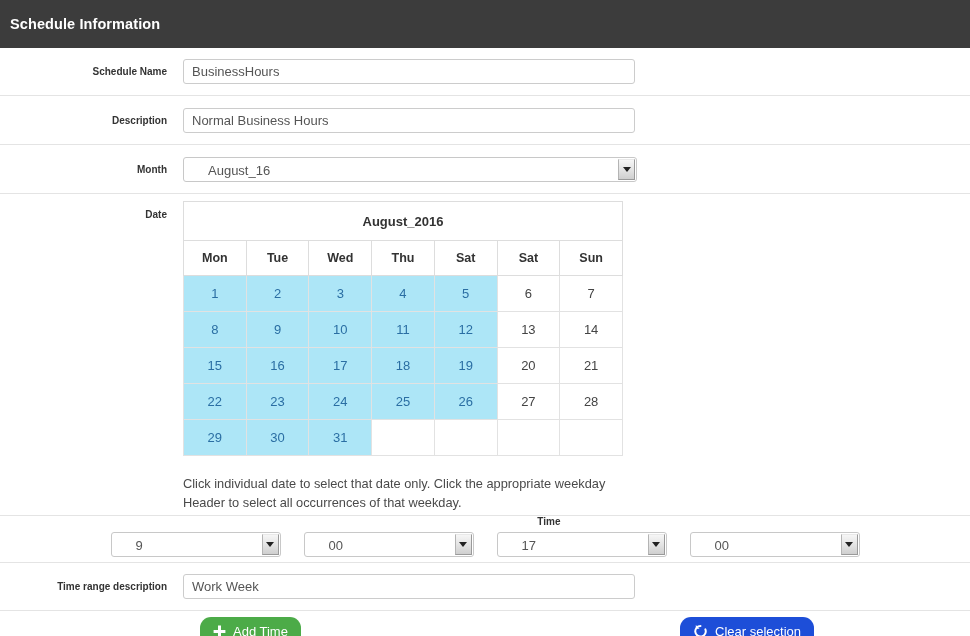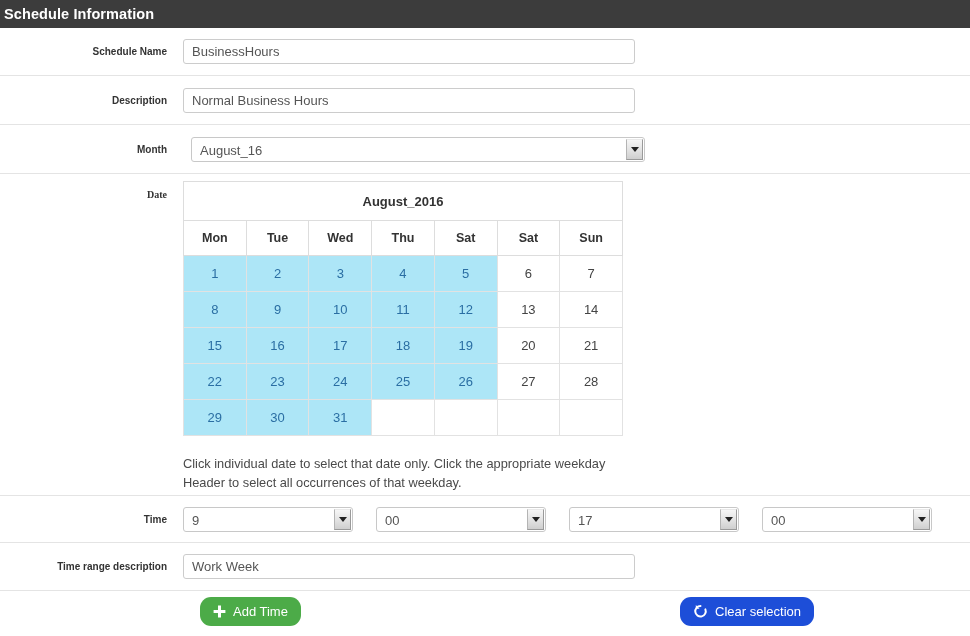--- a/index.html
+++ b/index.html
@@ -18,61 +18,60 @@
 
   .panel {
     width: 970px;
     height: 636px;
     box-sizing: border-box;
     background: #ffffff;
     position: relative;
   }
 
   .panel-header {
-    height: 28px;
+    height: 48px;
     background: #3c3c3c;
     color: #ffffff;
     font-size: 14.5px;
     font-weight: bold;
     display: flex;
     align-items: center;
-    padding-left: 4px;
+    padding-left: 10px;
     box-sizing: border-box;
     letter-spacing: 0.1px;
   }
 
   .form-row {
     display: flex;
     align-items: center;
     border-bottom: 1px solid #e4e4e4;
     box-sizing: border-box;
     padding: 0;
   }
 
   .row-name      { height: 48px; }
   .row-desc      { height: 49px; }
-  .row-month     { height: 49px; gap: 8px; }
+  .row-month     { height: 49px; }
   .row-date      { height: 322px; align-items: flex-start; }
-  .row-time      { height: 47px; }
+  .row-time      { height: 47px; flex-direction: column; }
   .row-trdesc    { height: 48px; }
   .row-buttons   { height: 42px; border-bottom: none; }
 
   .field-label {
     width: 183px;
     min-width: 183px;
     text-align: right;
     padding-right: 16px;
     box-sizing: border-box;
     font-weight: bold;
     font-size: 10px;
     color: #333333;
   }
   .row-date .field-label {
     padding-top: 15px;
-    font-family: Liberation Serif, serif;
   }
 
   .field-area {
     flex: 1;
     display: flex;
     align-items: center;
   }
   .row-date .field-area {
     display: block;
     padding-top: 7px;
@@ -103,20 +102,21 @@
     height: 25px;
   }
   .select-wrap .sel-value {
     display: block;
     padding: 4px 26px 4px 8px;
     font-size: 13px;
     color: #555555;
     line-height: 17px;
     white-space: nowrap;
     overflow: hidden;
+    margin-left: 16px;
   }
   .select-wrap .sel-btn {
     position: absolute;
     top: 1px;
     right: 1px;
     width: 17px;
     height: 21px;
     background: linear-gradient(to bottom, #f6f6f6 0%, #e2e2e2 55%, #cfcfcf 100%);
     border-left: 1px solid #b4b4b4;
     border-right: 1px solid #9a9a9a;

